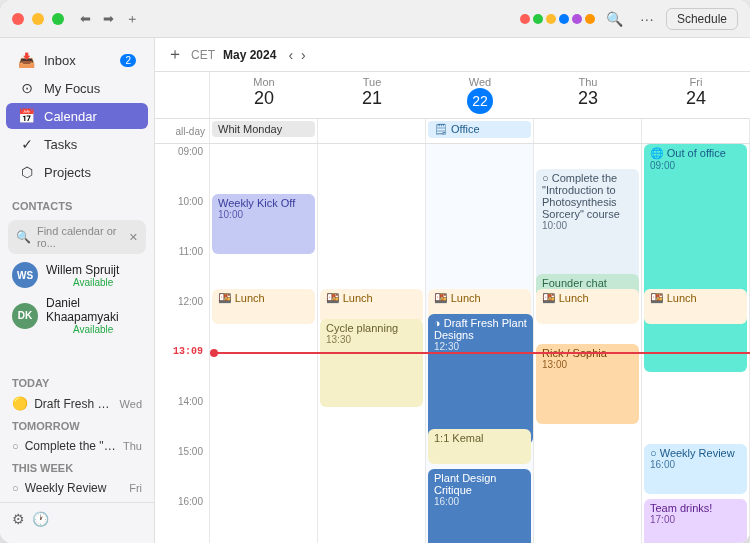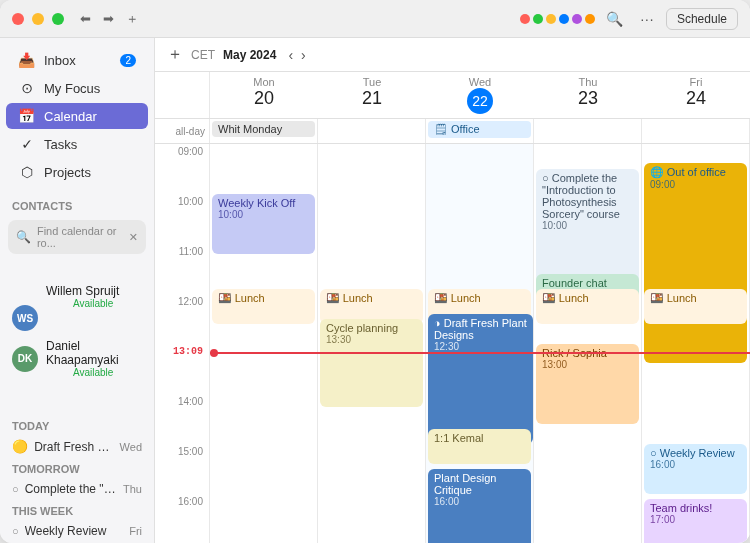--- a/index.html
+++ b/index.html
@@ -138,21 +138,21 @@
       </div>
 
       <div class="sidebar-section">Contacts</div>
       <div class="search-box">
         <span>🔍</span>
         <span style="font-size:11px;">Find calendar or ro...</span>
         <span style="margin-left:auto;font-size:11px;color:#888;">✕</span>
       </div>
 
       <div class="contact-item">
-        <div class="avatar" style="background:#4a7fc1;margin-top:43px;">WS</div>
+        <div class="avatar" style="background:#4a7fc1;">WS</div>
         <div class="contact-info">
           <span class="contact-name">Willem Spruijt</span>
           <span class="contact-status">Available</span>
         </div>
       </div>
       <div class="contact-item">
         <div class="avatar" style="background:#5a9a6a;">DK</div>
         <div class="contact-info">
           <span class="contact-name">Daniel Khaapamyaki</span>
           <span class="contact-status">Available</span>
@@ -314,21 +314,21 @@
               </div>
               <div class="event" style="top: 145px; height: 35px; left: 2px; right: 2px; background: rgb(255, 243, 224); color: rgb(138, 90, 0);">
                 <div class="event-title">🍱 Lunch</div>
               </div>
               <div class="event" style="top: 200px; height: 80px; left: 2px; right: 2px; background: rgb(255, 216, 168); color: rgb(122, 64, 0);">
                 <div class="event-title">Rick / Sophia</div>
                 <div class="event-time">13:00</div>
               </div>
             </div>
           <div class="day-col" id="day-col-4">
-              <div class="event" style="top: 0px; height: 200px; left: 2px; right: 2px; background: #eab308; color: rgb(26, 90, 138); margin-top: 19px;">
+              <div class="event" style="top: 0px; height: 228px; left: 2px; right: 2px; background: #5eead4; color: rgb(26, 90, 138);">
                 <div class="event-title">🌐 Out of office</div>
                 <div class="event-time">09:00</div>
               </div>
               <div class="event" style="top: 145px; height: 35px; left: 2px; right: 2px; background: rgb(255, 243, 224); color: rgb(138, 90, 0);">
                 <div class="event-title">🍱 Lunch</div>
               </div>
               <div class="event" style="top: 300px; height: 50px; left: 2px; right: 2px; background: rgb(212, 237, 255); color: rgb(26, 90, 138);">
                 <div class="event-title">○ Weekly Review</div>
                 <div class="event-time">16:00</div>
               </div>

